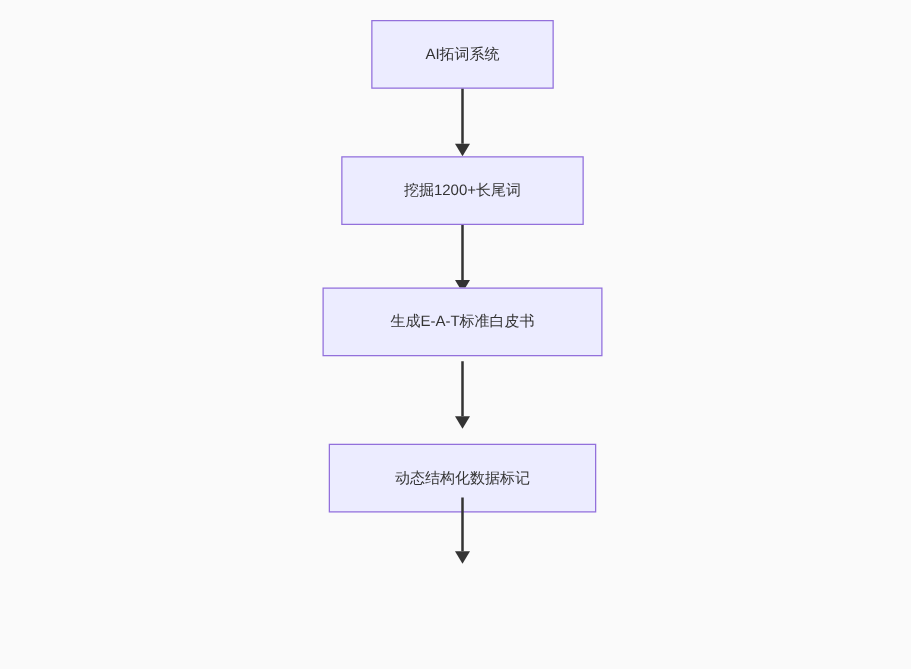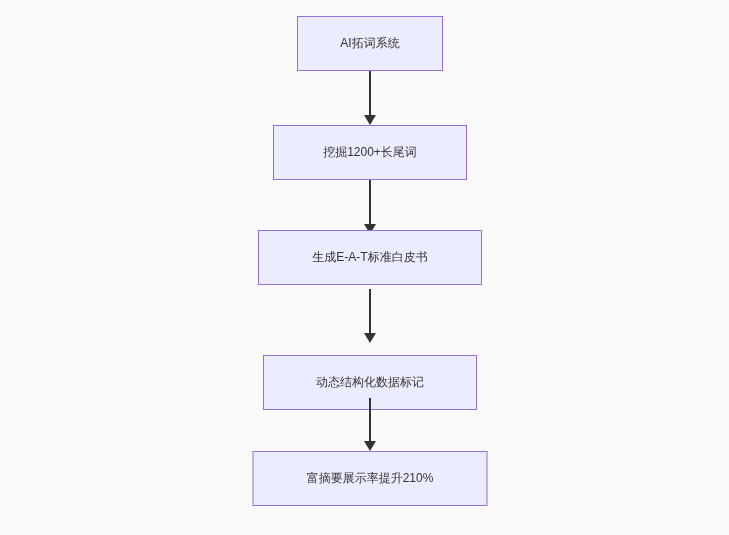--- a/index.html
+++ b/index.html
@@ -96,17 +96,14 @@
 
   <div class="flow-node node-4">
     <span>动态结构化数据标记</span>
   </div>
 
   <div class="flow-arrow arrow-4">
     <div class="arrow-line"></div>
     <div class="arrow-head"></div>
   </div>
 
-  <div class="flow-node node-5">
-    <span>富摘要展示率提升210%</span>
-  </div>
 
 </div>
 
 </body></html>

